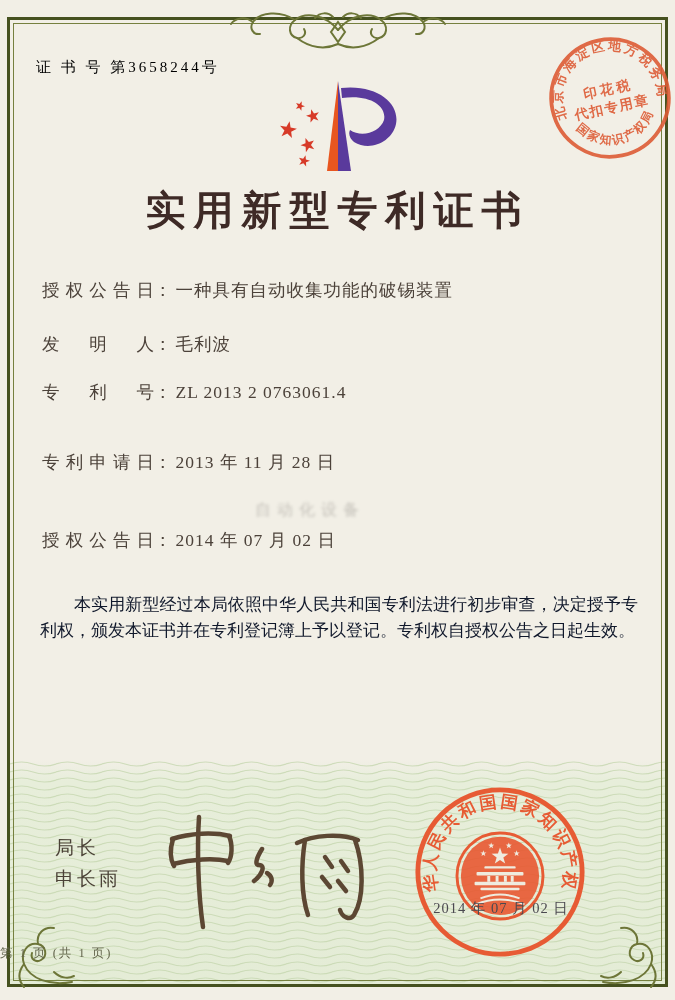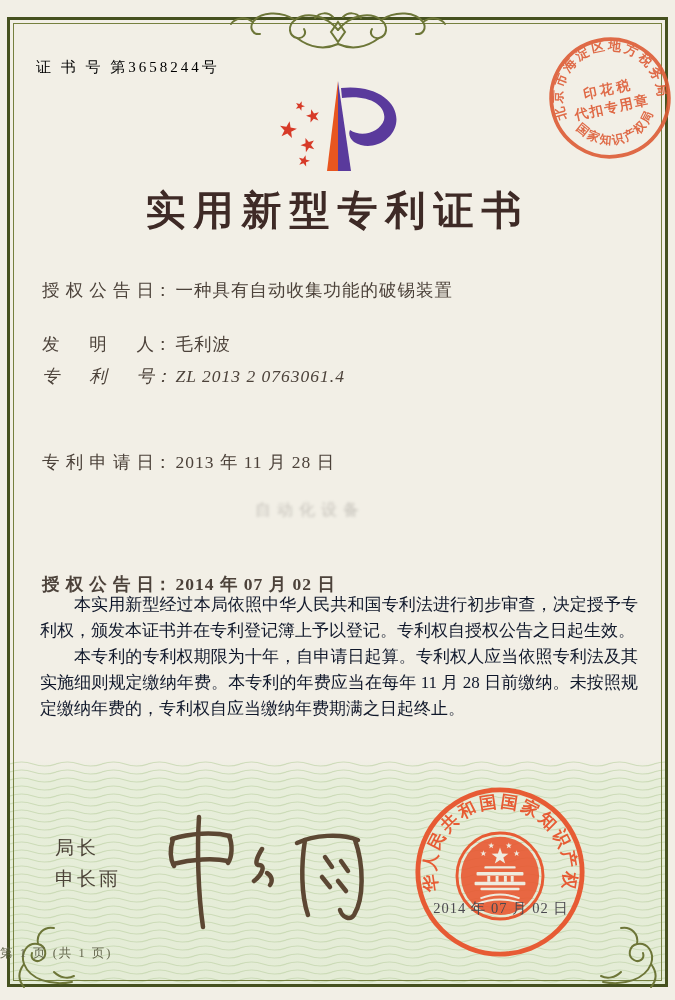--- a/index.html
+++ b/index.html
@@ -26,24 +26,24 @@
 
   .title { position:absolute; left:0; top:183px; width:100%; text-align:center;
            font-size:40px; font-weight:bold; letter-spacing:8px; color:#3e2a26; }
 
   .field-row { position:absolute; left:42px; font-size:17.5px; color:#4c423a; white-space:nowrap; }
   .flabel { display:inline-block; width:112px; text-align:justify; text-align-last:justify; }
   .fcolon { display:inline-block; }
   .fvalue { display:inline-block; margin-left:4px; letter-spacing:1px; }
   .row-name   { top:278px; }
   .row-inv    { top:332px; }
-  .row-pno    { top:364px;font-style:italic; }
+  .row-pno    { top:380px; }
   .row-fdate  { top:434px;margin-top:16px; }
   .row-holder { top:497px; }
-  .row-gdate  { top:572px;font-weight:bold; }
+  .row-gdate  { top:528px; }
 
   .redacted-smudge {
     display:inline-block; vertical-align:-5px; width:248px; height:24px; margin-left:2px;
     border-radius:5px;
     background:linear-gradient(90deg,#fcfbf9 0 14%, #e6e4e0 14% 20%, #f8f7f4 20% 34%,
       #dcdad6 34% 41%, #f5f4f1 41% 55%, #d7d5d1 55% 62%, #f7f6f3 62% 78%, #e0deda 78% 85%, #f4f3f0 85% 100%);
     filter:blur(2px);
   }
   .faint-frag { position:absolute; left:255px; top:500px; font-size:16px; color:#8e8a84; opacity:.45; filter:blur(1.5px); letter-spacing:6px; }
 
@@ -161,21 +161,20 @@
   <div class="field-row row-fdate">
     <span class="flabel">专利申请日</span><span class="fcolon">：</span><span class="fvalue">2013 年 11 月 28 日</span>
   </div>
   <div class="faint-frag">自动化设备</div>
   <div class="field-row row-gdate">
     <span class="flabel">授权公告日</span><span class="fcolon">：</span><span class="fvalue">2014 年 07 月 02 日</span>
   </div>
 
   <div class="body-text">
     <p>本实用新型经过本局依照中华人民共和国专利法进行初步审查，决定授予专利权，颁发本证书并在专利登记簿上予以登记。专利权自授权公告之日起生效。</p>
-    <p>本专利的专利权期限为十年，自申请日起算。专利权人应当依照专利法及其实施细则规定缴纳年费。本专利的年费应当在每年 11 月 28 日前缴纳。未按照规定缴纳年费的，专利权自应当缴纳年费期满之日起终止。</p>
   </div>
 
   <div class="signoff">
     <div>局长</div>
     <div>申长雨</div>
   </div>
 
   <svg class="signature-svg" viewBox="0 0 235 120">
     <g class="sig-stroke">
       <path d="M30,26 C48,20 72,19 88,23"></path>

